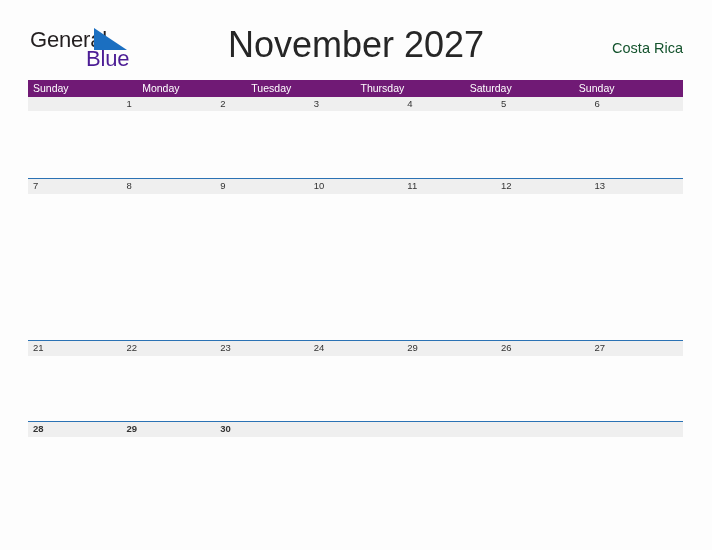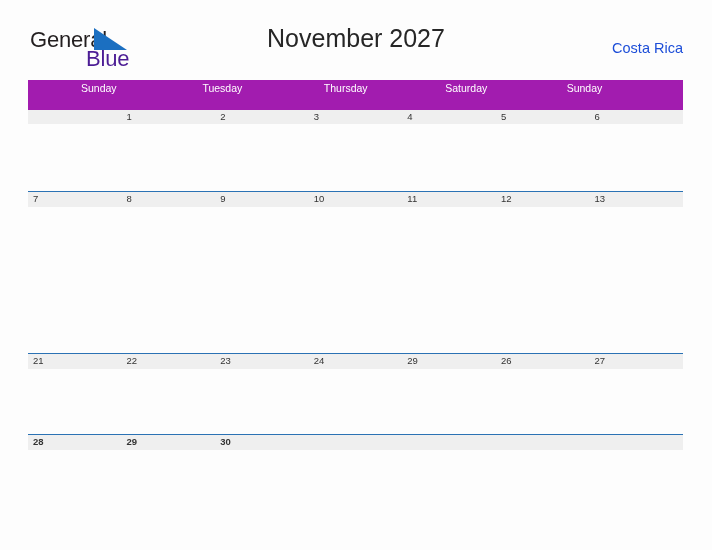--- a/index.html
+++ b/index.html
@@ -56,49 +56,48 @@
     width: 34px;
     height: 23px;
   }
 
   .calendar-title {
     position: absolute;
     left: 0;
     right: 0;
     top: 24px;
     text-align: center;
-    font-size: 25px;
+    font-size: 36px;
     color: #262626;
     font-family: "Liberation Sans", sans-serif;
     font-weight: normal;
     letter-spacing: 0px;
     margin: 0;
   }
 
   .locale-label {
     position: absolute;
     right: 29px;
     top: 40px;
     font-size: 14.5px;
-    color: #1d4ed8;
+    color: #14532d;
   }
 
   
   .calendar {
     position: absolute;
     left: 28px;
     top: 80px;
     width: 655px;
   }
 
   .weekday-header {
     display: flex;
-    background: #a21caf;
-    height: 30px;
-    padding-left: 48px;
+    background: #701a75;
+    height: 17px;
   }
   .weekday-cell {
     flex: 1 1 0;
     color: #ffffff;
     font-size: 10.5px;
     line-height: 17px;
     padding-left: 5px;
     box-sizing: border-box;
     white-space: nowrap;
     overflow: hidden;
@@ -155,20 +154,21 @@
 
   <h1 class="calendar-title">November 2027</h1>
 
   <div class="locale-label">Costa Rica</div>
 </div>
 
 <div class="calendar">
 
   <div class="weekday-header">
     <div class="weekday-cell">Sunday</div>
+    <div class="weekday-cell">Monday</div>
     <div class="weekday-cell">Tuesday</div>
     <div class="weekday-cell">Thursday</div>
     <div class="weekday-cell">Saturday</div>
     <div class="weekday-cell">Sunday</div>
   </div>
 
   <div class="week-row">
     <div class="date-strip">
       <div class="date-cell"></div>
       <div class="date-cell">1</div>

